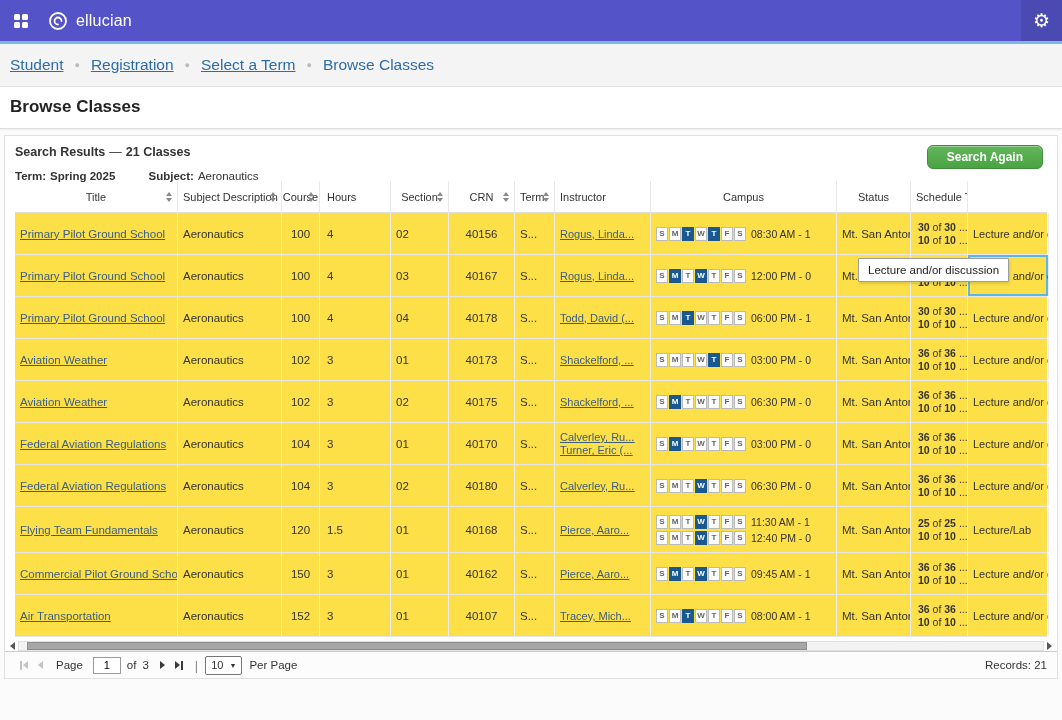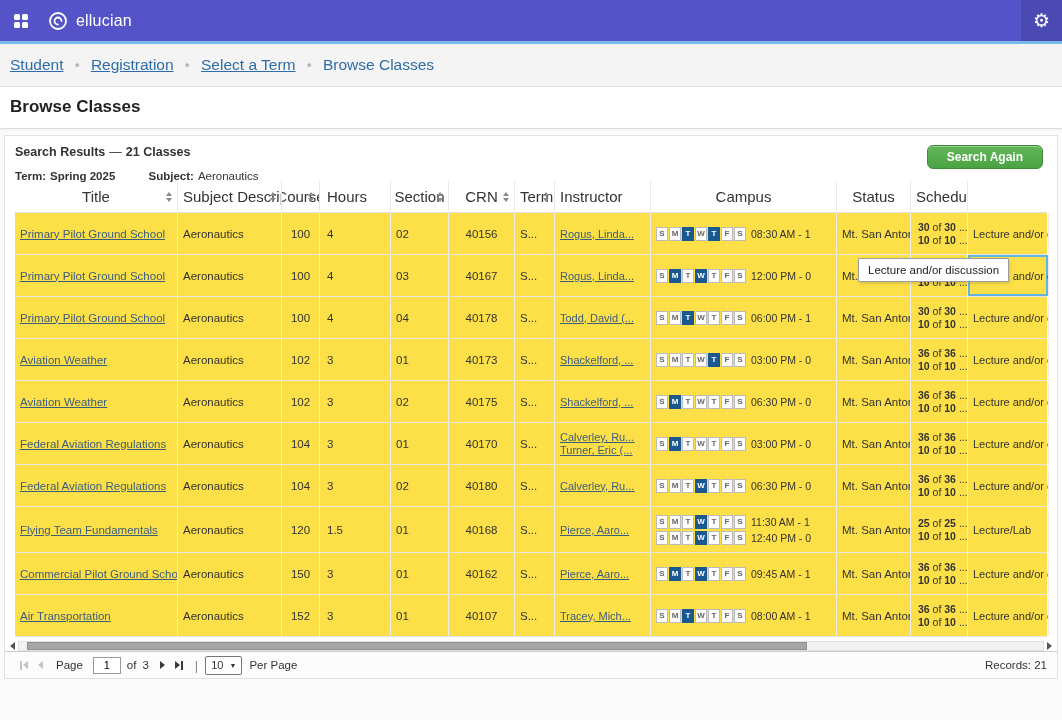--- a/index.html
+++ b/index.html
@@ -41,21 +41,21 @@
   .subject-group { margin-left:26px; }
   .search-again { background:linear-gradient(#62b65a,#4aa343); border:1px solid #3f8c39;
                   border-radius:6px; color:#fff; font-weight:bold; font-size:12px;
                   padding:4px 19px; cursor:pointer; box-shadow:inset 0 1px 0 rgba(255,255,255,.35); }
 
   
   .table-wrap { margin:0 10px; }
   .hrow,.trow { display:grid;
     grid-template-columns:163px 104px 38px 71px 58px 66px 40px 96px 186px 74px 57px 81px; }
   .hrow { height:32px; border-bottom:1px solid #e0e0e0; }
-  .hcell { position:relative; display:flex; align-items:center; font-size:15px; color:#333;
+  .hcell { position:relative; display:flex; align-items:center; font-size:11px; color:#333;
            padding:0 5px; border-right:1px solid #e8e8e8; overflow:hidden; white-space:nowrap; cursor:pointer; }
   .hcell.center { justify-content:center; }
   .trow { min-height:42px; border-bottom:1px solid #e6e6e6; background:#fde047; }
   .trow:nth-child(8) { min-height:46px; }
   .tcell { display:flex; align-items:center; font-size:11.5px; color:#333; padding:0 5px;
            border-right:1px solid #ededed; overflow:hidden; white-space:nowrap; position:relative; }
   .tcell.center { justify-content:center; }
   .c3 { padding-left:7px; }
   .title-link { color:#3d5d7d; text-decoration:underline; cursor:pointer; }
   .instr-cell { flex-direction:column; align-items:flex-start; justify-content:center; gap:1px;text-decoration:underline; }

